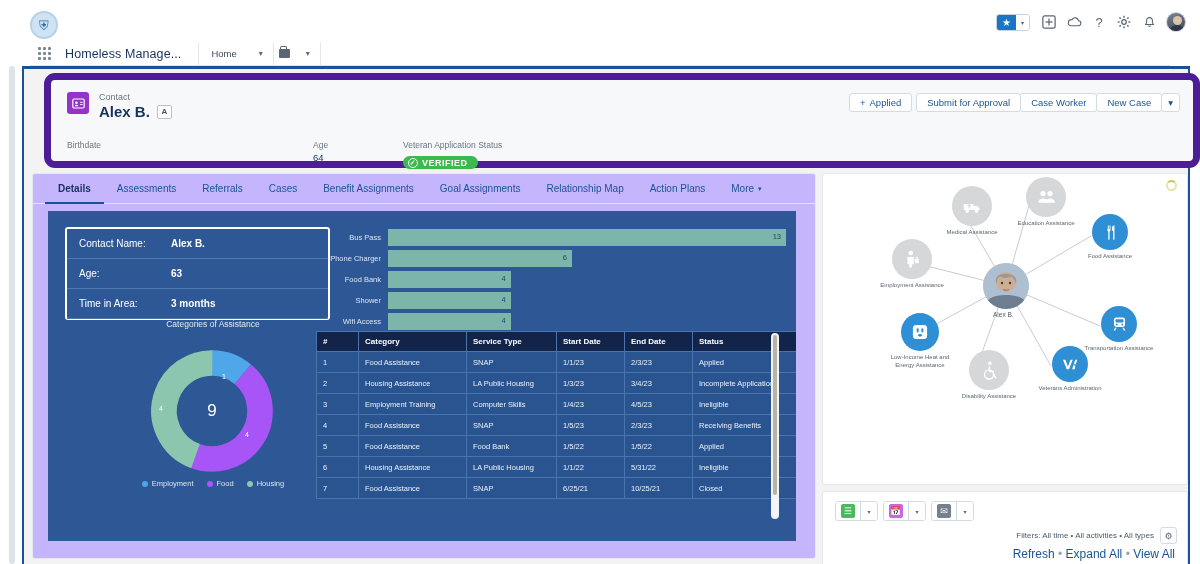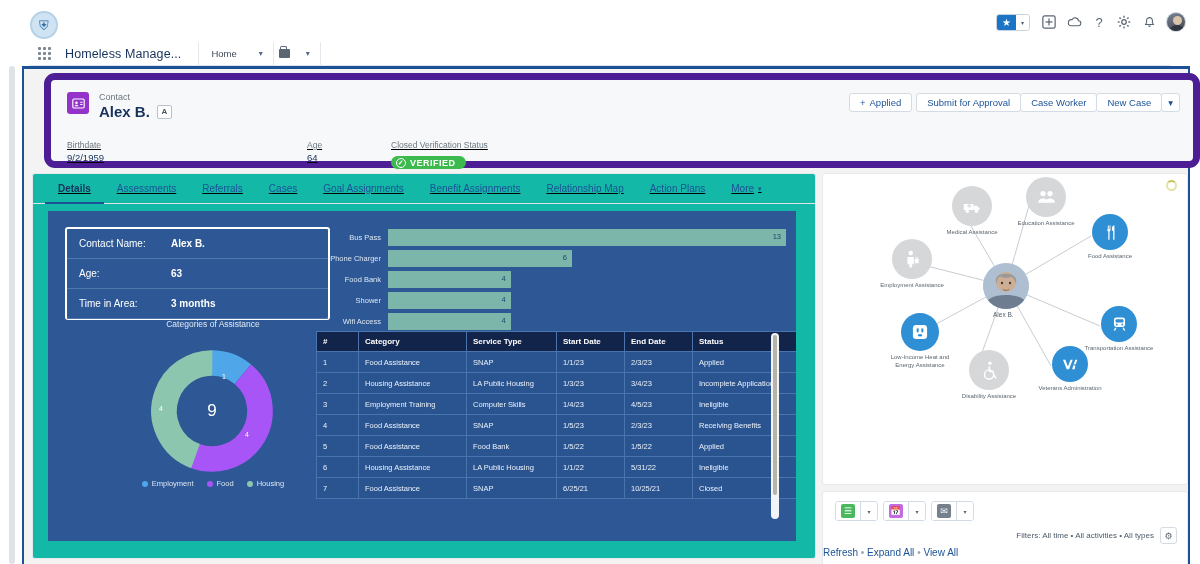--- a/index.html
+++ b/index.html
@@ -85,35 +85,35 @@
   }
   .rc-actions{ position:absolute; right:13px; top:13px; display:flex; align-items:stretch; }
   .btn{
     height:19px; border:1px solid #d3dbe4; background:#fff; color:#1b5297;
     font-size:9.5px; padding:0 10px; display:flex;align-items:center;
     font-family:"Liberation Sans", sans-serif; border-radius:3px; margin-left:-1px;
   }
   .btn:first-child{ border-radius:3px; margin-left:0;}
   .btn.follow{ border-radius:3px; margin-right:5px;}
   .btn.caret{ padding:0 6px; }
-  .rc-fields{ display:flex; padding:18px 0 0 16px; gap:4px;text-decoration:underline; }
+  .rc-fields{ display:flex; padding:18px 0 0 16px; gap:10px; }
   .fld{ margin-right:4px; }
   .fld-label{ font-size:8.5px; color:#6b7681; line-height:12px; }
   .fld-value{ font-size:9.5px; color:#16325c; line-height:14px; }
   .fld-value.link{ color:#1b5297; }
   .badge-verified{
     display:inline-flex;align-items:center;gap:4px;
     background:#3dba4e;color:#fff;border-radius:10px;padding:1.5px 10px 1.5px 5px;
     font-size:9px;font-weight:bold;letter-spacing:.5px; margin-top:1px;
   }
   .badge-verified .ck{ width:10px;height:10px;border:1.4px solid #fff;border-radius:50%;display:flex;align-items:center;justify-content:center;font-size:7px;line-height:1;}
 
   
   .left-col{ position:absolute; left:8px; top:104px; width:784px; height:386px; }
-  .tab-card{ background:#14b8a6; border:1px solid #e5e8ec; border-radius:3px; width:100%; height:100%; overflow:hidden;text-decoration:underline;}
+  .tab-card{ background:#c4b5fd; border:1px solid #e5e8ec; border-radius:3px; width:100%; height:100%; overflow:hidden;}
   .tabs{ display:flex; align-items:center; height:30px; border-bottom:1px solid #e0e4e9; padding-left:12px;}
   .tab{ font-size:10px; color:#1b5297; padding:0 13px; height:30px; display:flex;align-items:center; white-space:nowrap;}
   .tab.active{ color:#16325c; font-weight:bold; box-shadow: inset 0 -2px 0 #1b5297; }
   .tab.more{ color:#1b5297; display:flex; gap:4px; }
 
   
   .dash{ position:absolute; left:16px; top:38px; width:748px; height:330px; background:#2d5795; overflow:hidden;}
   .info-box{
     position:absolute; left:17px; top:16px; width:265px; height:93px;
     border:2px solid #ffffff; border-radius:3px;
@@ -178,21 +178,21 @@
   .split-btn{ display:flex; align-items:stretch; border:1px solid #d3dbe4; border-radius:3px; overflow:hidden; height:20px;}
   .split-main{ width:24px; display:flex;align-items:center;justify-content:center; background:#fff;}
   .split-caret{ width:17px; border-left:1px solid #d3dbe4; display:flex;align-items:center;justify-content:center;font-size:6px;color:#5b6670;background:#fff;}
   .ic-sq{ width:14px;height:14px;border-radius:2px; display:flex;align-items:center;justify-content:center;color:#fff;font-size:9px;}
   .ic-task{ background:#4bb85f; }
   .ic-event{ background:#c36ae2; }
   .ic-mail{ background:#767f8c; }
   .filters{ display:flex; align-items:center; justify-content:flex-end; padding:6px 10px 0 0; gap:6px;}
   .filters-text{ font-size:8px; color:#4c5a68;}
   .gear-box{ width:17px;height:17px;border:1px solid #d3dbe4;border-radius:3px;display:flex;align-items:center;justify-content:center;font-size:9px;color:#5b6670;}
-  .links{ padding:3px 12px 0 0; font-size:10px; color:#1b5297;}
+  .links{ text-align:right; padding:3px 12px 0 0; font-size:12px; color:#1b5297;}
   .links span.sep{ color:#9aa5b1; }
   .left-rail{ position:absolute; left:9px; top:66px; width:6px; height:498px; background:#dfe3e8; border-radius:3px;}
 </style>
 </head>
 <body>
 
 <div class="page">
 
   <div class="global-header">
     <div class="sf-logo">
@@ -297,46 +297,45 @@
           </button>
           <button class="btn">Submit for Approval</button>
           <button class="btn">Case Worker</button>
           <button class="btn">New Case</button>
           <button class="btn caret">▾</button>
         </div>
 
         <div class="rc-fields">
           <div class="fld" style="width:232px;">
             <div class="fld-label">Birthdate</div>
-            <div class="fld-value">9/2/1959</div>
           </div>
           <div class="fld" style="width:76px;">
             <div class="fld-label">Age</div>
             <div class="fld-value">64</div>
           </div>
           <div class="fld">
-            <div class="fld-label">Closed Verification Status</div>
+            <div class="fld-label">Veteran Application Status</div>
             <div class="badge-verified">
               <span class="ck">✓</span>
               <span>VERIFIED</span>
             </div>
           </div>
         </div>
       </div>
 
       <div class="left-col">
         <div class="tab-card">
 
           <div class="tabs">
             <div class="tab active">Details</div>
             <div class="tab">Assessments</div>
             <div class="tab">Referrals</div>
             <div class="tab">Cases</div>
+            <div class="tab">Benefit Assignments</div>
             <div class="tab">Goal Assignments</div>
-            <div class="tab">Benefit Assignments</div>
             <div class="tab">Relationship Map</div>
             <div class="tab">Action Plans</div>
             <div class="tab more">
               <span>More</span>
               <span style="font-size:7px;">▾</span>
             </div>
           </div>
 
           <div class="dash">
 

